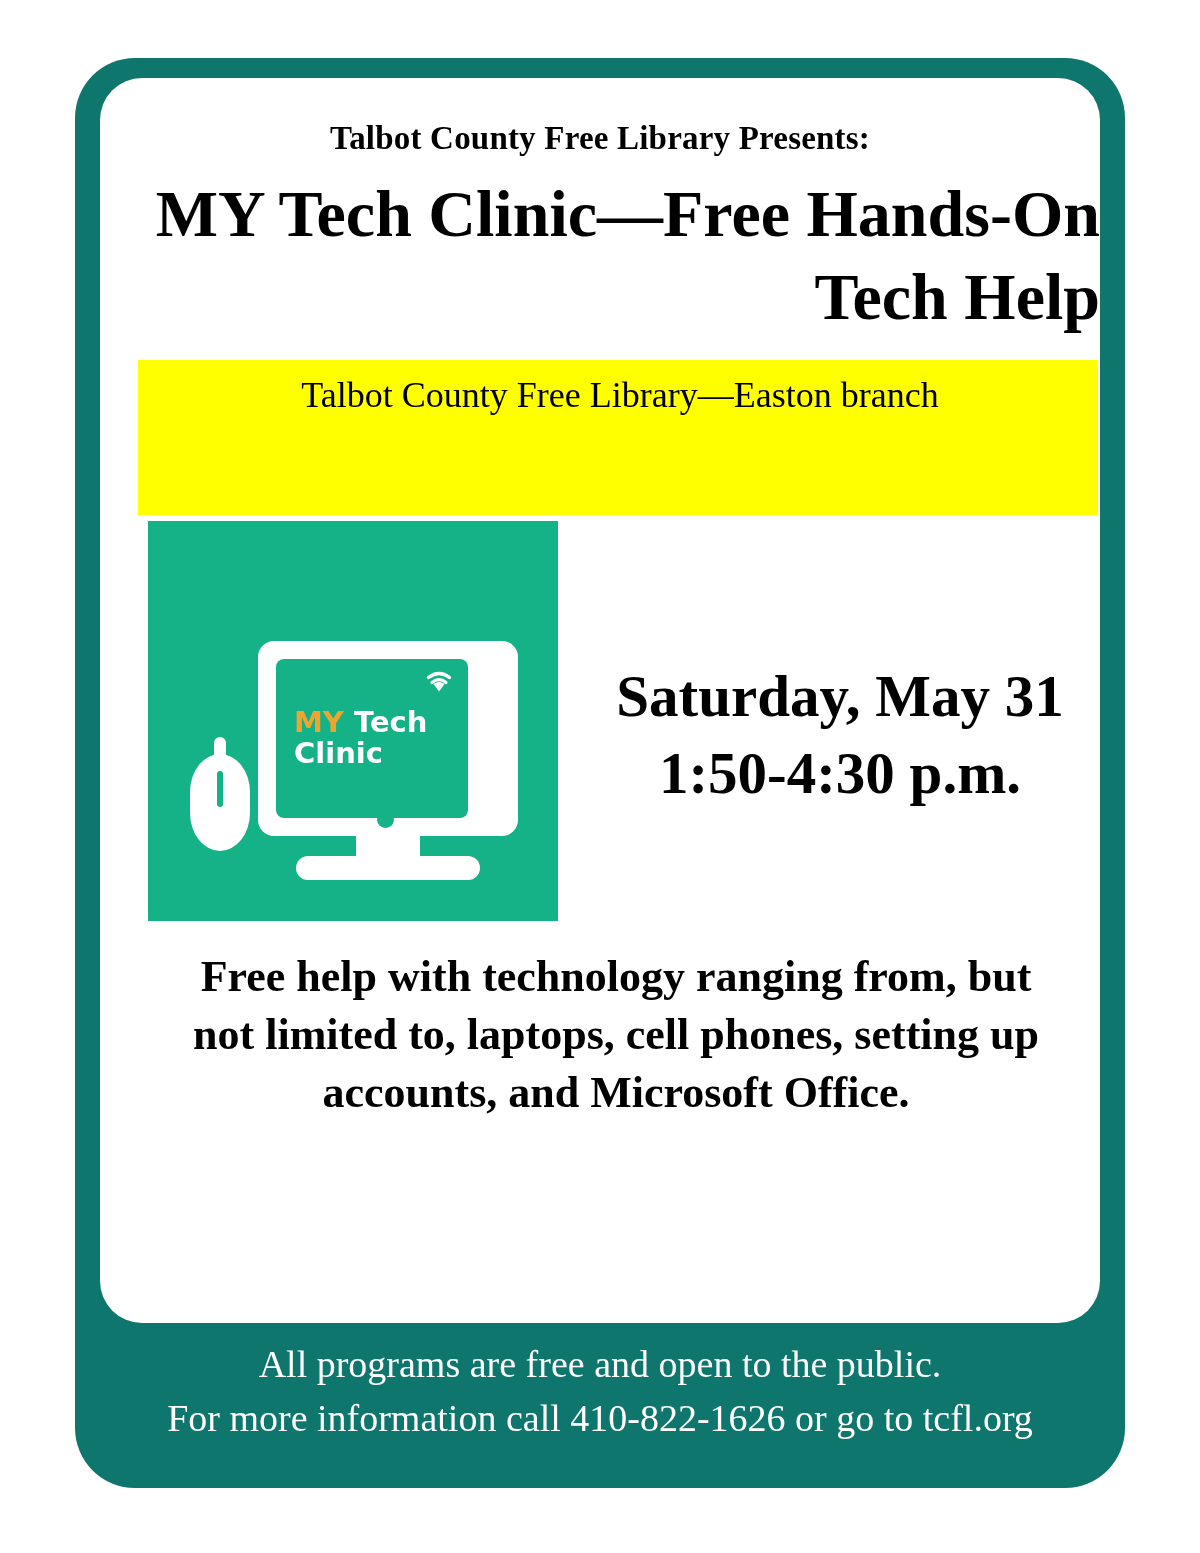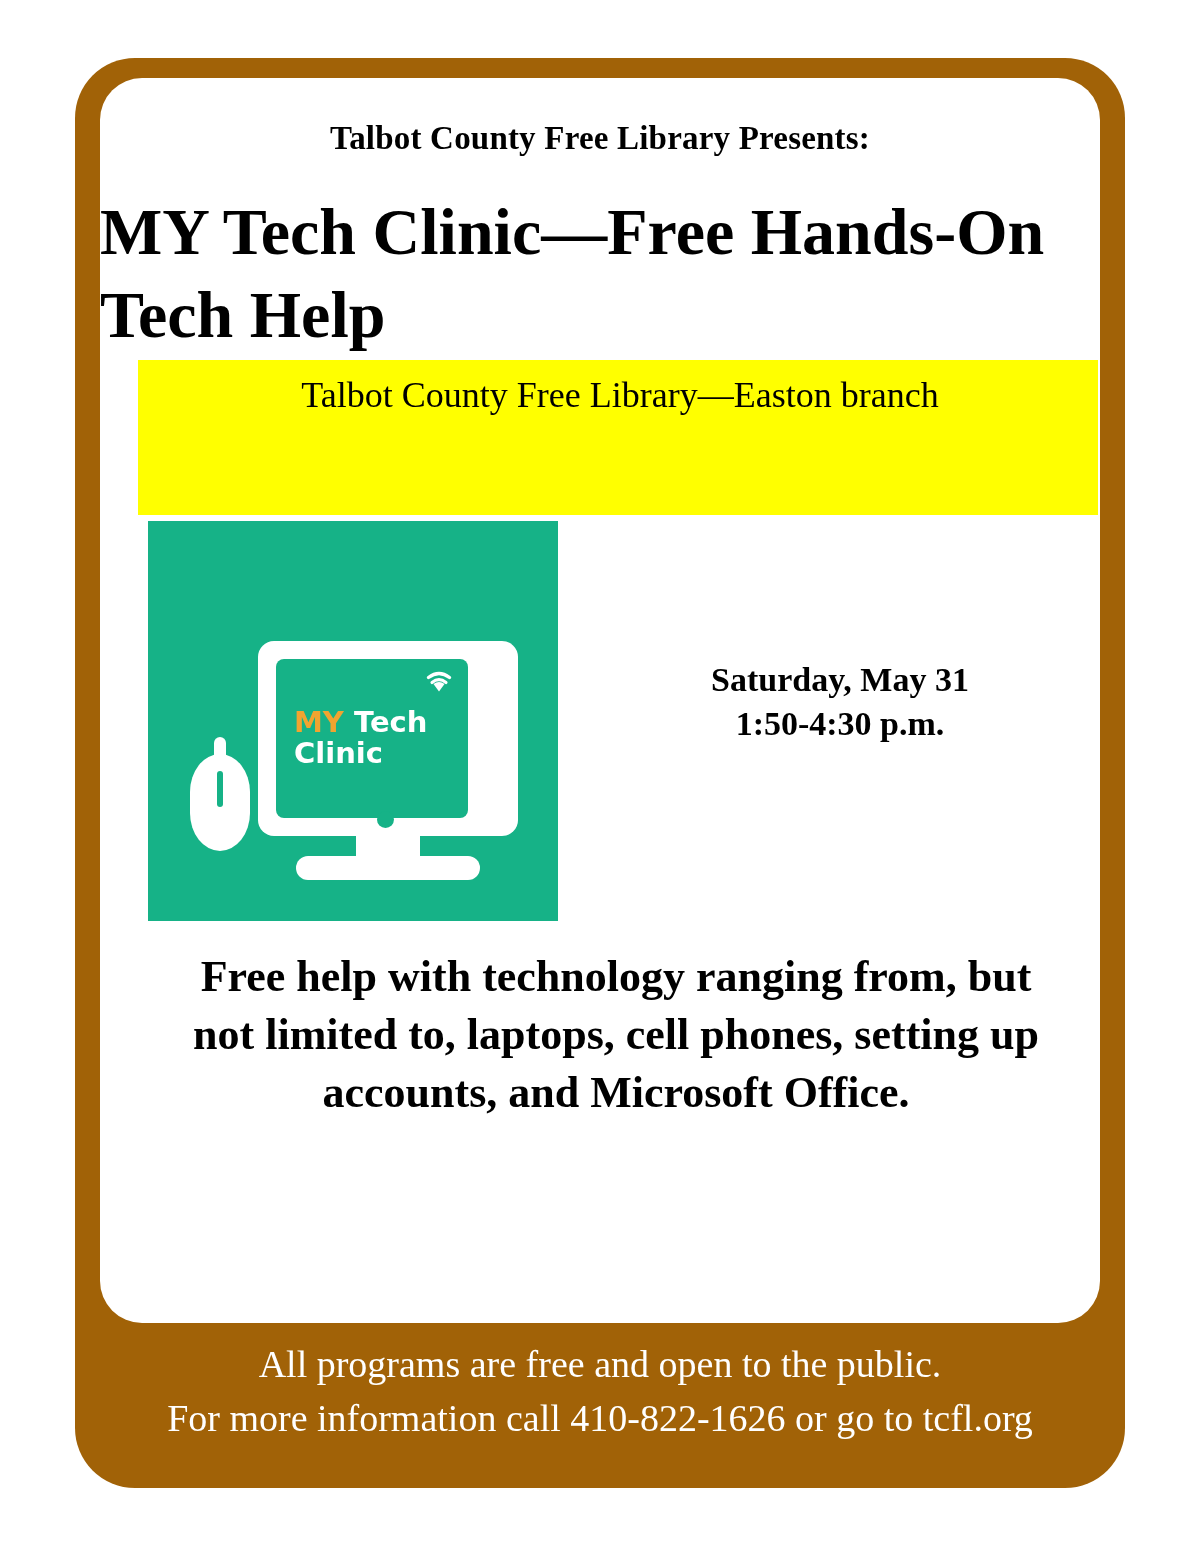--- a/index.html
+++ b/index.html
@@ -22,21 +22,21 @@
     background: #ffffff;
   }
 
   
   .teal-frame {
     position: absolute;
     left: 75px;
     top: 58px;
     width: 1050px;
     height: 1430px;
-    background: #a16207;
+    background: #0f766e;
     border-radius: 60px;
   }
 
   
   .white-card {
     position: absolute;
     left: 25px;
     top: 20px;
     width: 1000px;
     height: 1245px;
@@ -51,23 +51,23 @@
     width: 100%;
     text-align: center;
     font-size: 33px;
     font-weight: bold;
     letter-spacing: 0.2px;
   }
 
   .main-title {
     position: absolute;
     left: 0;
-    top: 113px;
+    top: 95px;
     width: 100%;
-    text-align: left;
+    text-align: right;
     font-size: 66px;
     font-weight: bold;
     line-height: 1.25;
   }
 
   .highlight-band {
     position: absolute;
     left: 38px;
     top: 282px;
     width: 960px;
@@ -184,21 +184,21 @@
     background: #ffffff;
     border-radius: 6px;
   }
 
   .datetime {
     position: absolute;
     left: 500px;
     top: 580px;
     width: 480px;
     text-align: center;
-    font-size: 34px;
+    font-size: 59px;
     font-weight: bold;
     line-height: 1.3;
   }
 
   .description {
     position: absolute;
     left: 76px;
     top: 870px;
     width: 880px;
     text-align: center;

